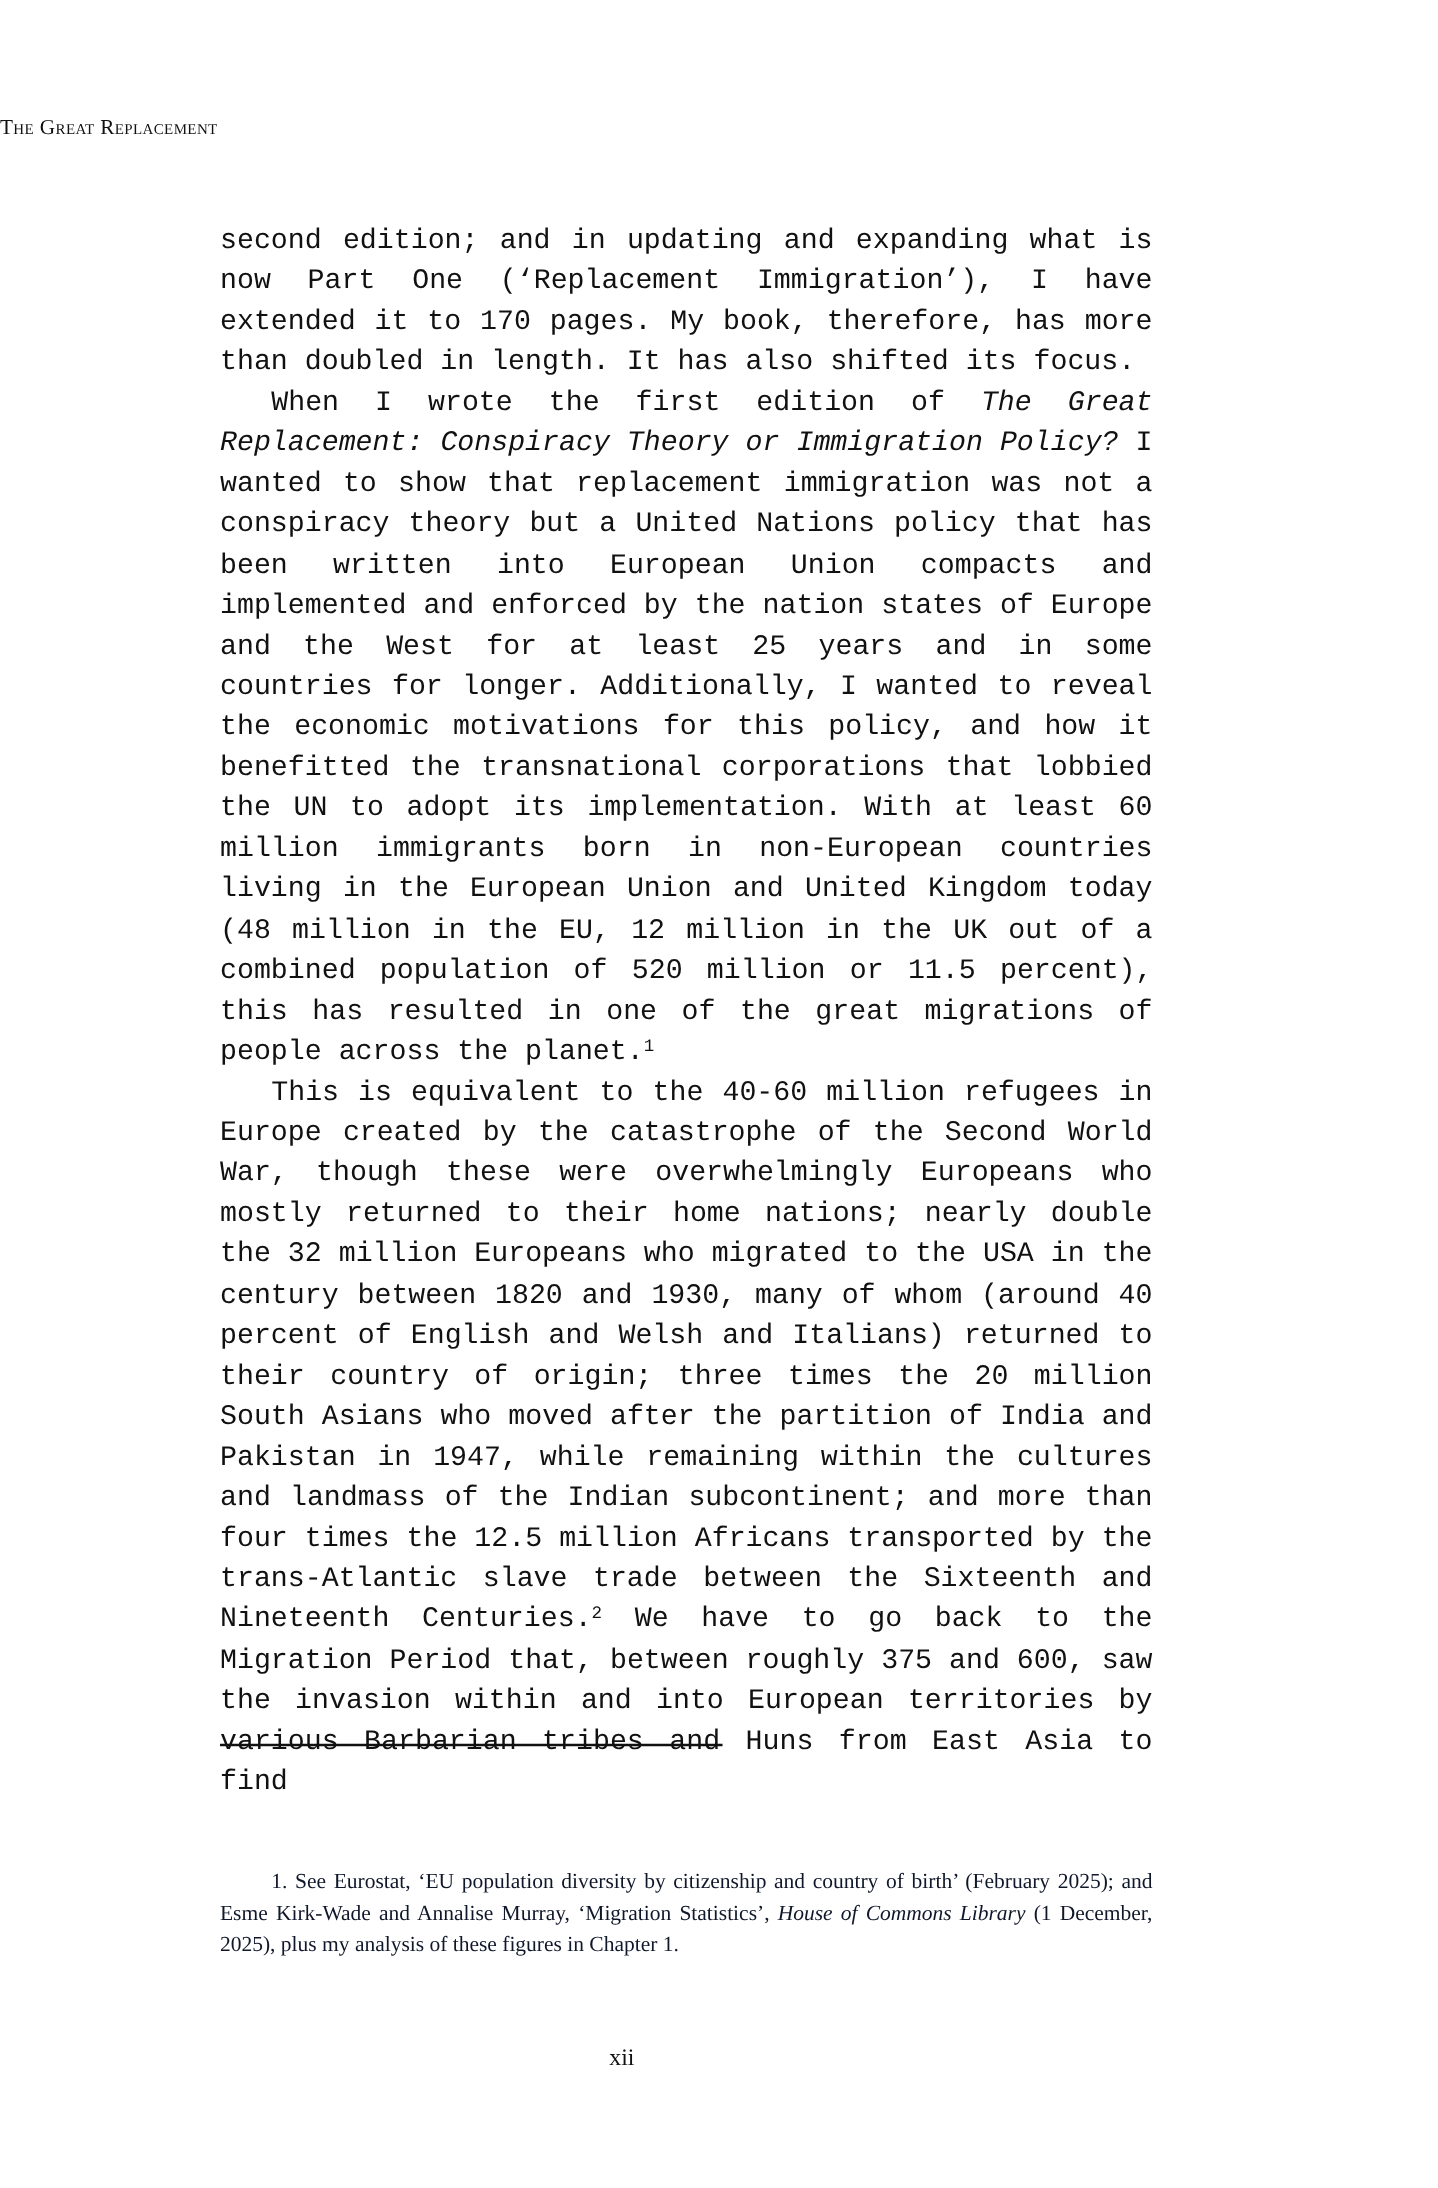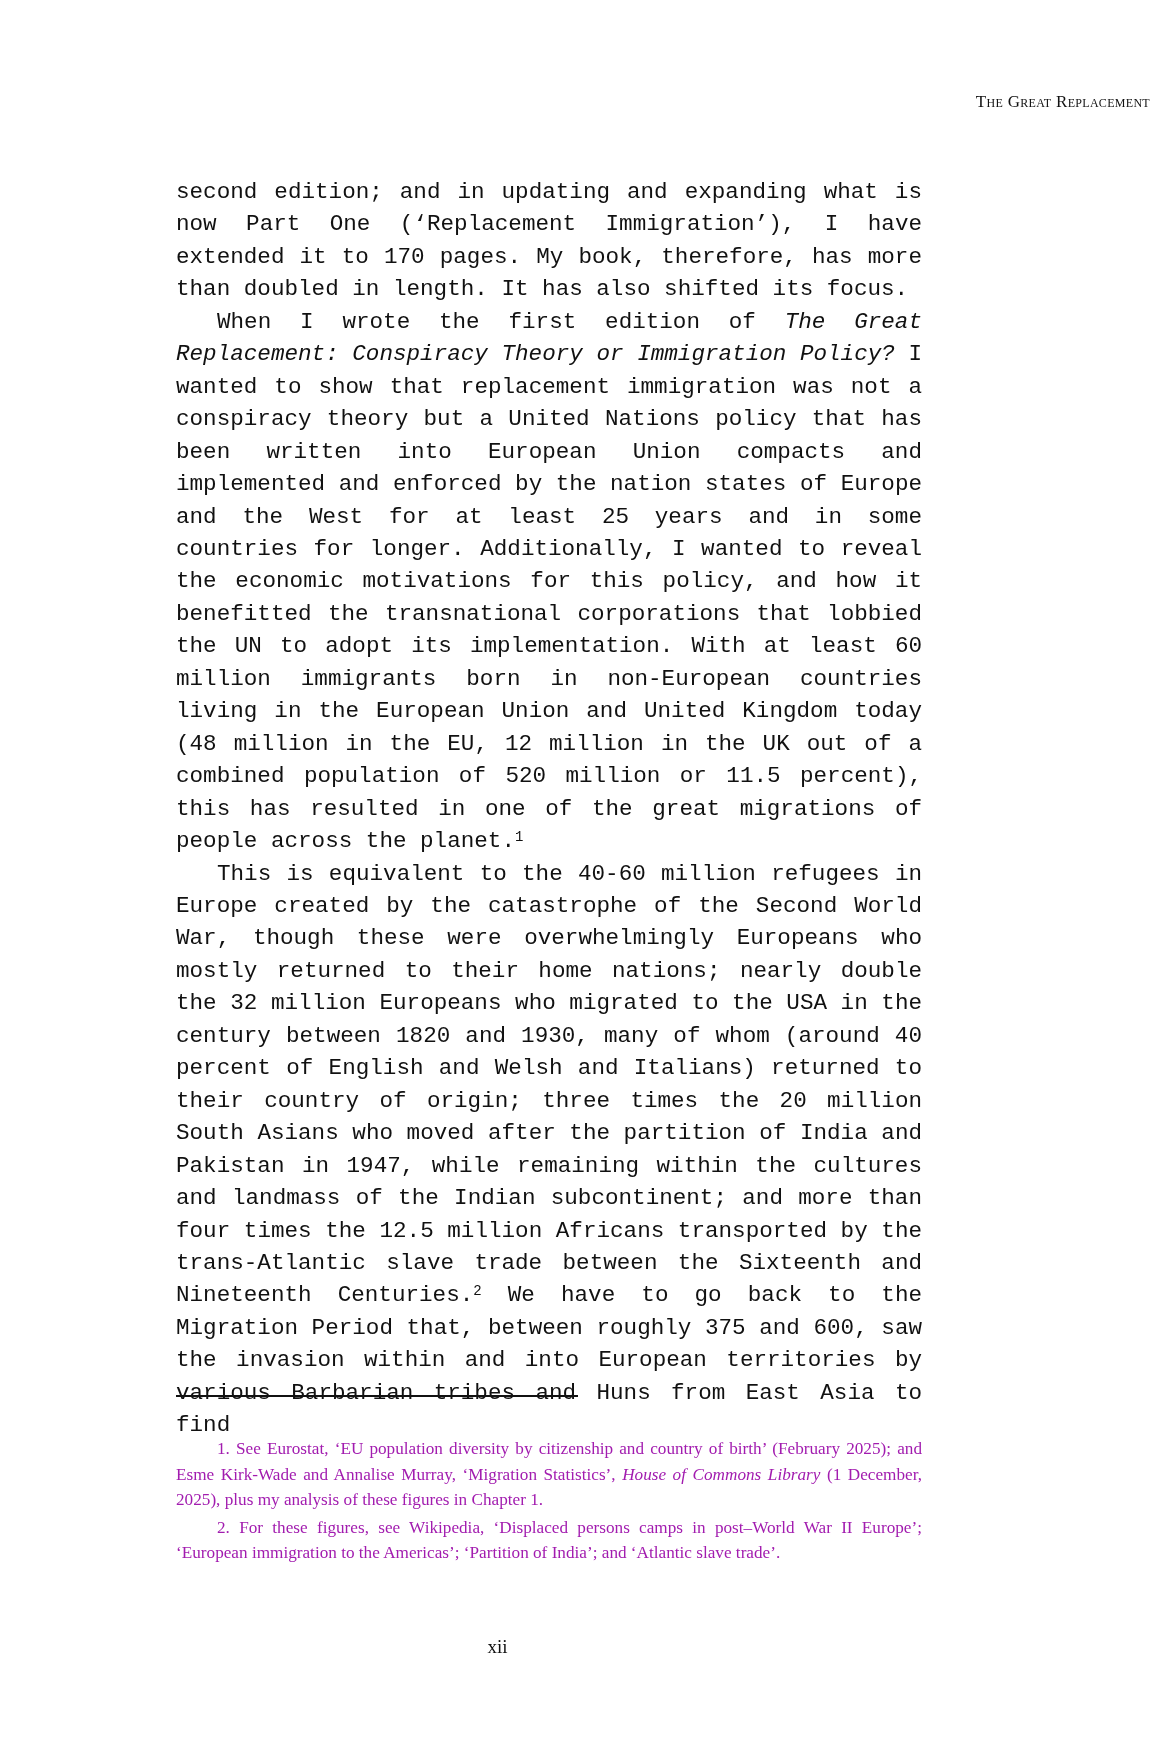--- a/index.html
+++ b/index.html
@@ -1,34 +1,34 @@
 <!DOCTYPE html>
 <html><head>
 <meta charset="utf-8">
 <style>
   html, body { margin:0; padding:0; background:#ffffff; }
   body { width:1150px; height:1750px; position:relative; overflow:hidden; color:#111; }
   .running-head {
-    position:absolute; top:92px; left:0; width:1150px; text-align:right;
+    position:absolute; top:92px; left:0; width:1150px; text-align:left;
     font-family:"Liberation Serif", "DejaVu Serif", serif; font-size:17px; font-variant:small-caps;
     letter-spacing:0.3px; color:#111;
   }
   .body-text {
     position:absolute; top:176px; left:176px; width:746px;
     font-family:"Liberation Serif", "DejaVu Serif", serif;
     font-size:22.6px; line-height:32.45px; text-align:justify; color:#111;
   }
   .body-text p { margin:0;font-family:Liberation Mono, monospace; }
   .body-text p.indent { text-indent:41px; }
   sup { font-size:0.62em; vertical-align:0.45em; line-height:0; }
   .rule { position:absolute; top:1395px; left:176px; width:402px; height:2px; background:#111; }
   .footnotes {
-    position:absolute; top:1436px; left:176px; width:746px;
+    position:absolute; top:1492px; left:176px; width:746px;
     font-family:"Liberation Serif", "DejaVu Serif", serif;
-    font-size:17.2px; line-height:25.5px; text-align:justify; color:#a21caf;
+    font-size:17.2px; line-height:25.5px; text-align:justify; color:#0f172a;
   }
   .footnotes p { margin:0 0 2px 0; text-indent:41px; }
   .folio {
     position:absolute; top:1636px; left:0; width:995px; text-align:center;
     font-family:"Liberation Serif", "DejaVu Serif", serif; font-size:19px; color:#111;
   }
   em { font-style:italic; }
 </style>
 </head>
 <body>
@@ -38,16 +38,15 @@
 <div class="body-text">
   <p><span>second edition; and in updating and expanding what is now Part One (‘Replacement Immigration’), I have extended it to 170 pages. My book, therefore, has more than doubled in length. It has also shifted its focus.</span></p>
   <p class="indent"><span>When I wrote the first edition of </span><em>The Great Replacement: Conspiracy Theory or Immigration Policy?</em><span> I wanted to show that replacement immigration was not a conspiracy theory but a United Nations policy that has been written into European Union compacts and implemented and enforced by the nation states of Europe and the West for at least 25 years and in some countries for longer. Additionally, I wanted to reveal the economic motivations for this policy, and how it benefitted the transnational corporations that lobbied the UN to adopt its implementation. With at least 60 million immigrants born in non-European countries living in the European Union and United Kingdom today (48 million in the EU, 12 million in the UK out of a combined population of 520 million or 11.5 percent), this has resulted in one of the great migrations of people across the planet.</span><sup>1</sup></p>
   <p class="indent"><span>This is equivalent to the 40-60 million refugees in Europe created by the catastrophe of the Second World War, though these were overwhelmingly Europeans who mostly returned to their home nations; nearly double the 32 million Europeans who migrated to the USA in the century between 1820 and 1930, many of whom (around 40 percent of English and Welsh and Italians) returned to their country of origin; three times the 20 million South Asians who moved after the partition of India and Pakistan in 1947, while remaining within the cultures and landmass of the Indian subcontinent; and more than four times the 12.5 million Africans transported by the trans-Atlantic slave trade between the Sixteenth and Nineteenth Centuries.</span><sup>2</sup><span> We have to go back to the Migration Period that, between roughly 375 and 600, saw the invasion within and into European territories by various Barbarian tribes and Huns from East Asia to find</span></p>
 </div>
 
 <div class="rule"></div>
 
 <div class="footnotes">
   <p><span>1. See Eurostat, ‘EU population diversity by citizenship and country of birth’ (February 2025); and Esme Kirk-Wade and Annalise Murray, ‘Migration Statistics’, </span><em>House of Commons Library</em><span> (1 December, 2025), plus my analysis of these figures in Chapter 1.</span></p>
-  <p><span>2. For these figures, see Wikipedia, ‘Displaced persons camps in post–World War II Europe’; ‘European immigration to the Americas’; ‘Partition of India’; and ‘Atlantic slave trade’.</span></p>
 </div>
 
 <div class="folio">xii</div>
 
 </body></html>

